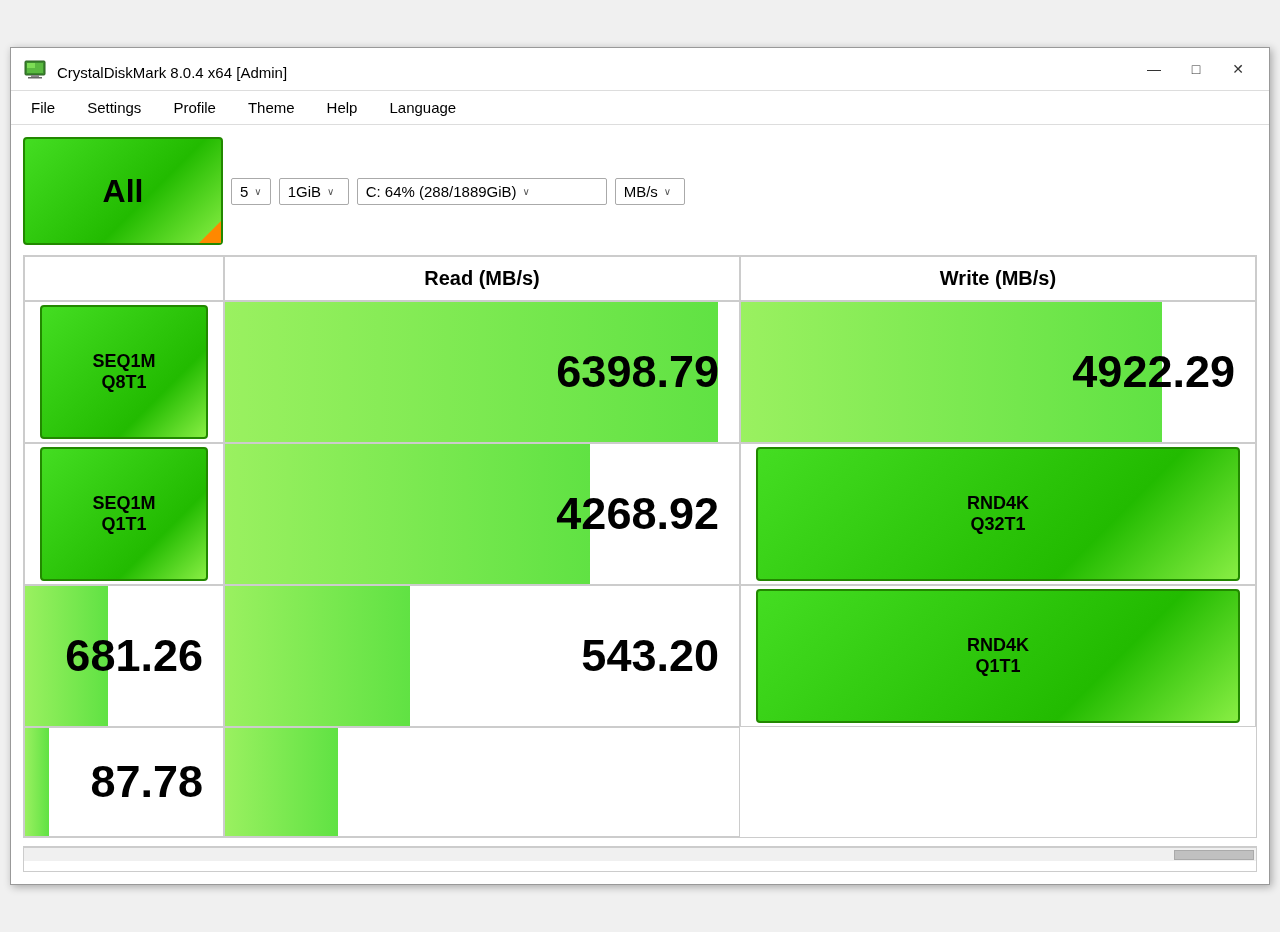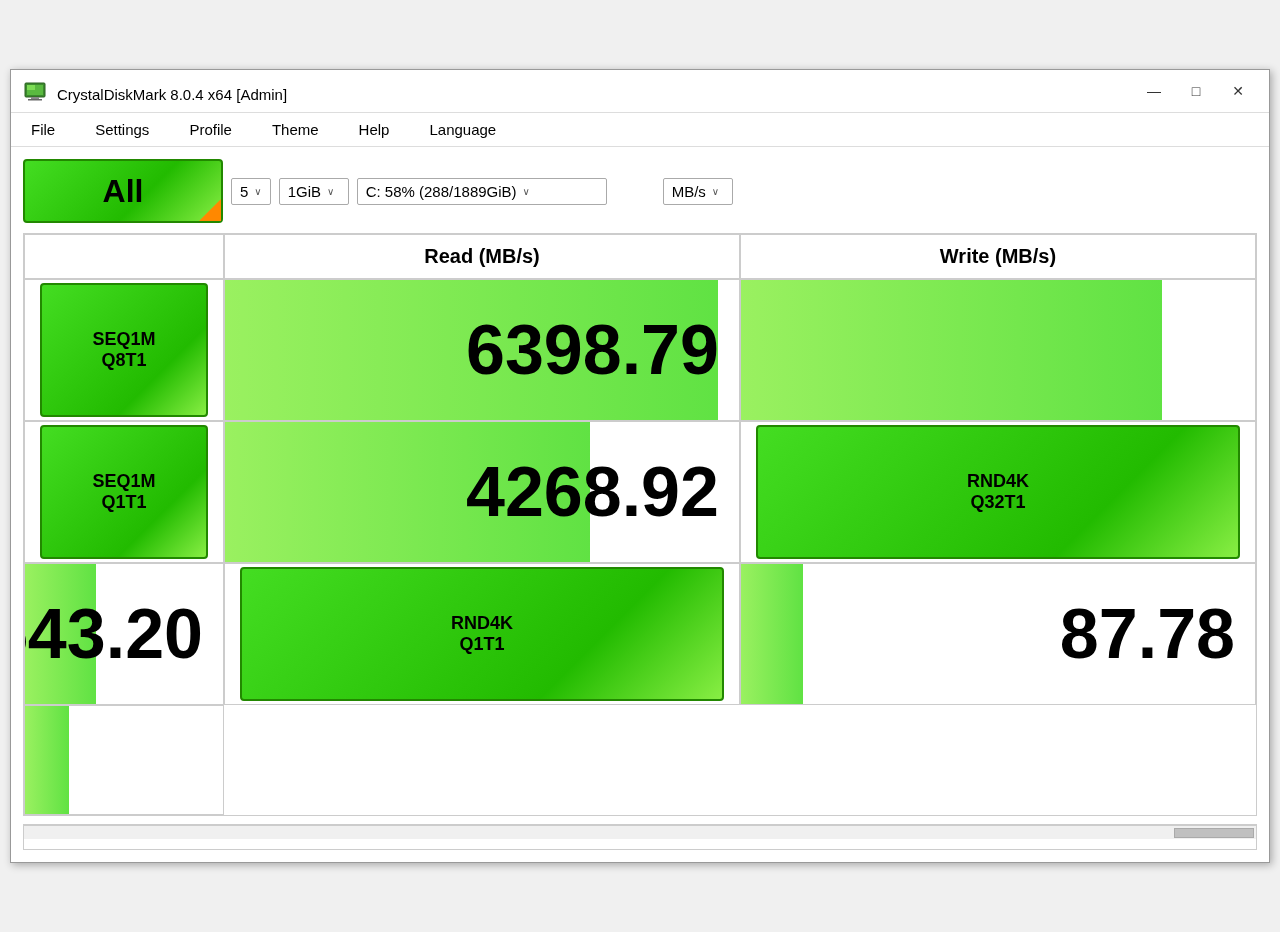--- a/index.html
+++ b/index.html
@@ -60,21 +60,21 @@
       cursor: pointer;
       font-size: 14px;
       display: flex;
       align-items: center;
       justify-content: center;
       color: #333;
     }
 
     .menu-bar {
       display: flex;
-      gap: 16px;
+      gap: 8px;
       padding: 4px 8px;
       border-bottom: 1px solid #ddd;
       align-items: center;
     }
 
     .menu-item {
       padding: 4px 12px;
       font-size: 15px;
       cursor: pointer;
       color: #000;
@@ -88,21 +88,21 @@
 
     .controls-row {
       display: flex;
       align-items: center;
       gap: 8px;
       margin-bottom: 10px;
     }
 
     .all-button {
       width: 200px;
-      height: 64px;
+      height: 108px;
       background: linear-gradient(135deg, #44dd22 0%, #22bb00 60%, #88ee44 100%);
       border: 2px solid #228800;
       border-radius: 4px;
       font-size: 32px;
       font-weight: bold;
       color: #000;
       cursor: pointer;
       position: relative;
       display: flex;
       align-items: center;
@@ -134,21 +134,21 @@
     }
 
     .dropdown-arrow {
       font-size: 10px;
       color: #555;
     }
 
     .dropdown-count { min-width: 28px; }
     .dropdown-size { min-width: 70px; align-items: center; }
     .dropdown-drive { min-width: 250px; }
-    .dropdown-unit { min-width: 70px; margin-left: 48px; }
+    .dropdown-unit { min-width: 70px; }
 
     .results-grid {
       display: grid;
       grid-template-columns: 200px 1fr 1fr;
       gap: 0;
       border: 1px solid #ccc;
     }
 
     .header-empty { background: #fff; }
 
@@ -192,21 +192,21 @@
       left: 0;
       top: 0;
       bottom: 0;
       background: linear-gradient(to right, #88ee44, #44dd22);
       opacity: 0.85;
     }
 
     .result-value {
       position: relative;
       z-index: 1;
-      font-size: 70px;
+      font-size: 45px;
       font-weight: bold;
       color: #000;
     }
 
     .status-bar {
       margin-top: 8px;
       border: 1px solid #ccc;
       height: 26px;
       background: #fff;
     }
@@ -272,21 +272,21 @@
         <span>5</span>
         <span class="dropdown-arrow">∨</span>
       </div>
 
       <div class="dropdown dropdown-size">
         <span>1GiB</span>
         <span class="dropdown-arrow">∨</span>
       </div>
 
       <div class="dropdown dropdown-drive">
-        <span>C: 58% (288/1889GiB)</span>
+        <span>C: 64% (288/1889GiB)</span>
         <span class="dropdown-arrow">∨</span>
       </div>
 
       <div class="dropdown dropdown-unit">
         <span>MB/s</span>
         <span class="dropdown-arrow">∨</span>
       </div>
     </div>
 
     <div class="results-grid">
@@ -300,38 +300,43 @@
             <span>SEQ1M</span>
             <span>Q8T1</span>
           </div>
         </div>
         <div class="result-cell">
           <div class="result-bar" style="width: 96%;"></div>
           <span class="result-value">6398.79</span>
         </div>
         <div class="result-cell">
           <div class="result-bar" style="width: 82%;"></div>
+          <span class="result-value">4922.29</span>
         </div>
         <div class="result-cell" style="padding: 3px; min-height: 110px; border: 1px solid rgb(204, 204, 204);">
           <div class="row-label" style="width: 100%; height: 100%;">
             <span>SEQ1M</span>
             <span>Q1T1</span>
           </div>
         </div>
         <div class="result-cell">
           <div class="result-bar" style="width: 71%;"></div>
           <span class="result-value">4268.92</span>
         </div>
         <div class="result-cell" style="padding: 3px; min-height: 110px; border: 1px solid rgb(204, 204, 204);">
           <div class="row-label" style="width: 100%; height: 100%;">
             <span>RND4K</span>
             <span>Q32T1</span>
           </div>
         </div>
         <div class="result-cell">
+          <div class="result-bar" style="width: 42%;"></div>
+          <span class="result-value">681.26</span>
+        </div>
+        <div class="result-cell">
           <div class="result-bar" style="width: 36%;"></div>
           <span class="result-value">543.20</span>
         </div>
         <div class="result-cell" style="padding: 3px; min-height: 110px; border: 1px solid rgb(204, 204, 204);">
           <div class="row-label" style="width: 100%; height: 100%;">
             <span>RND4K</span>
             <span>Q1T1</span>
           </div>
         </div>
         <div class="result-cell">

